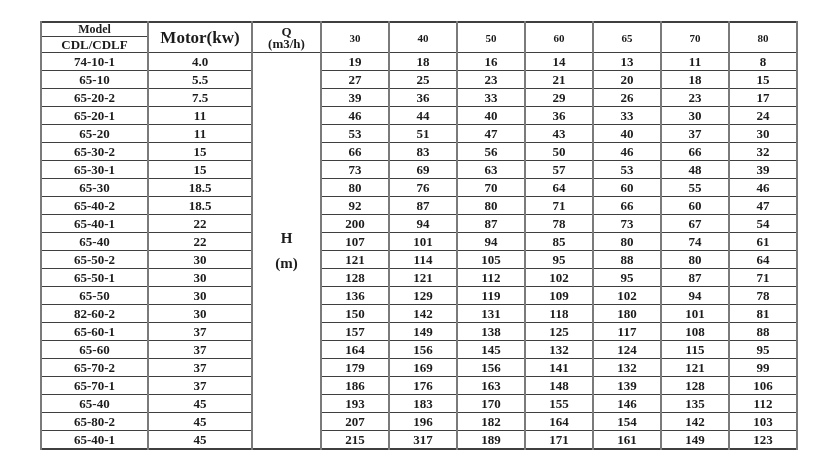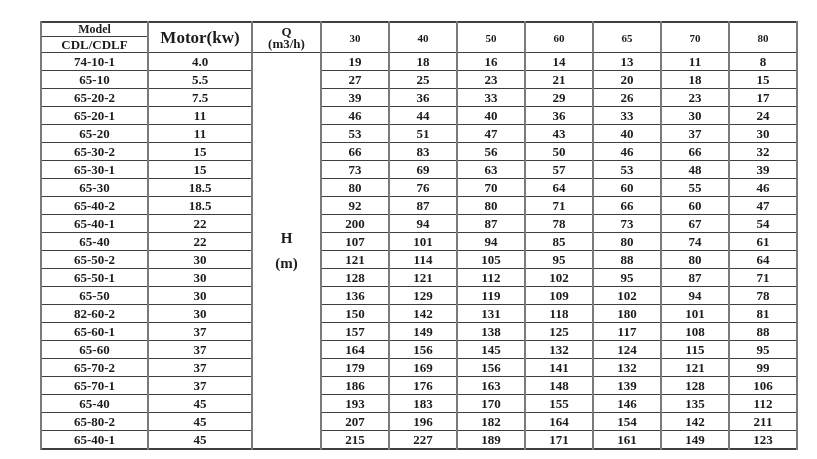--- a/index.html
+++ b/index.html
@@ -345,27 +345,27 @@
         </tr>
         <tr>
           <td class="model-cell">65-80-2</td>
           <td class="motor-cell">45</td>
           <td class="value-cell">207</td>
           <td class="value-cell">196</td>
           <td class="value-cell">182</td>
           <td class="value-cell">164</td>
           <td class="value-cell">154</td>
           <td class="value-cell">142</td>
-          <td class="value-cell">211</td>
+          <td class="value-cell">103</td>
         </tr>
         <tr>
           <td class="model-cell">65-40-1</td>
           <td class="motor-cell">45</td>
           <td class="value-cell">215</td>
-          <td class="value-cell">227</td>
+          <td class="value-cell">317</td>
           <td class="value-cell">189</td>
           <td class="value-cell">171</td>
           <td class="value-cell">161</td>
           <td class="value-cell">149</td>
           <td class="value-cell">123</td>
         </tr>
       </tbody>
   </table>
 </div>
 

